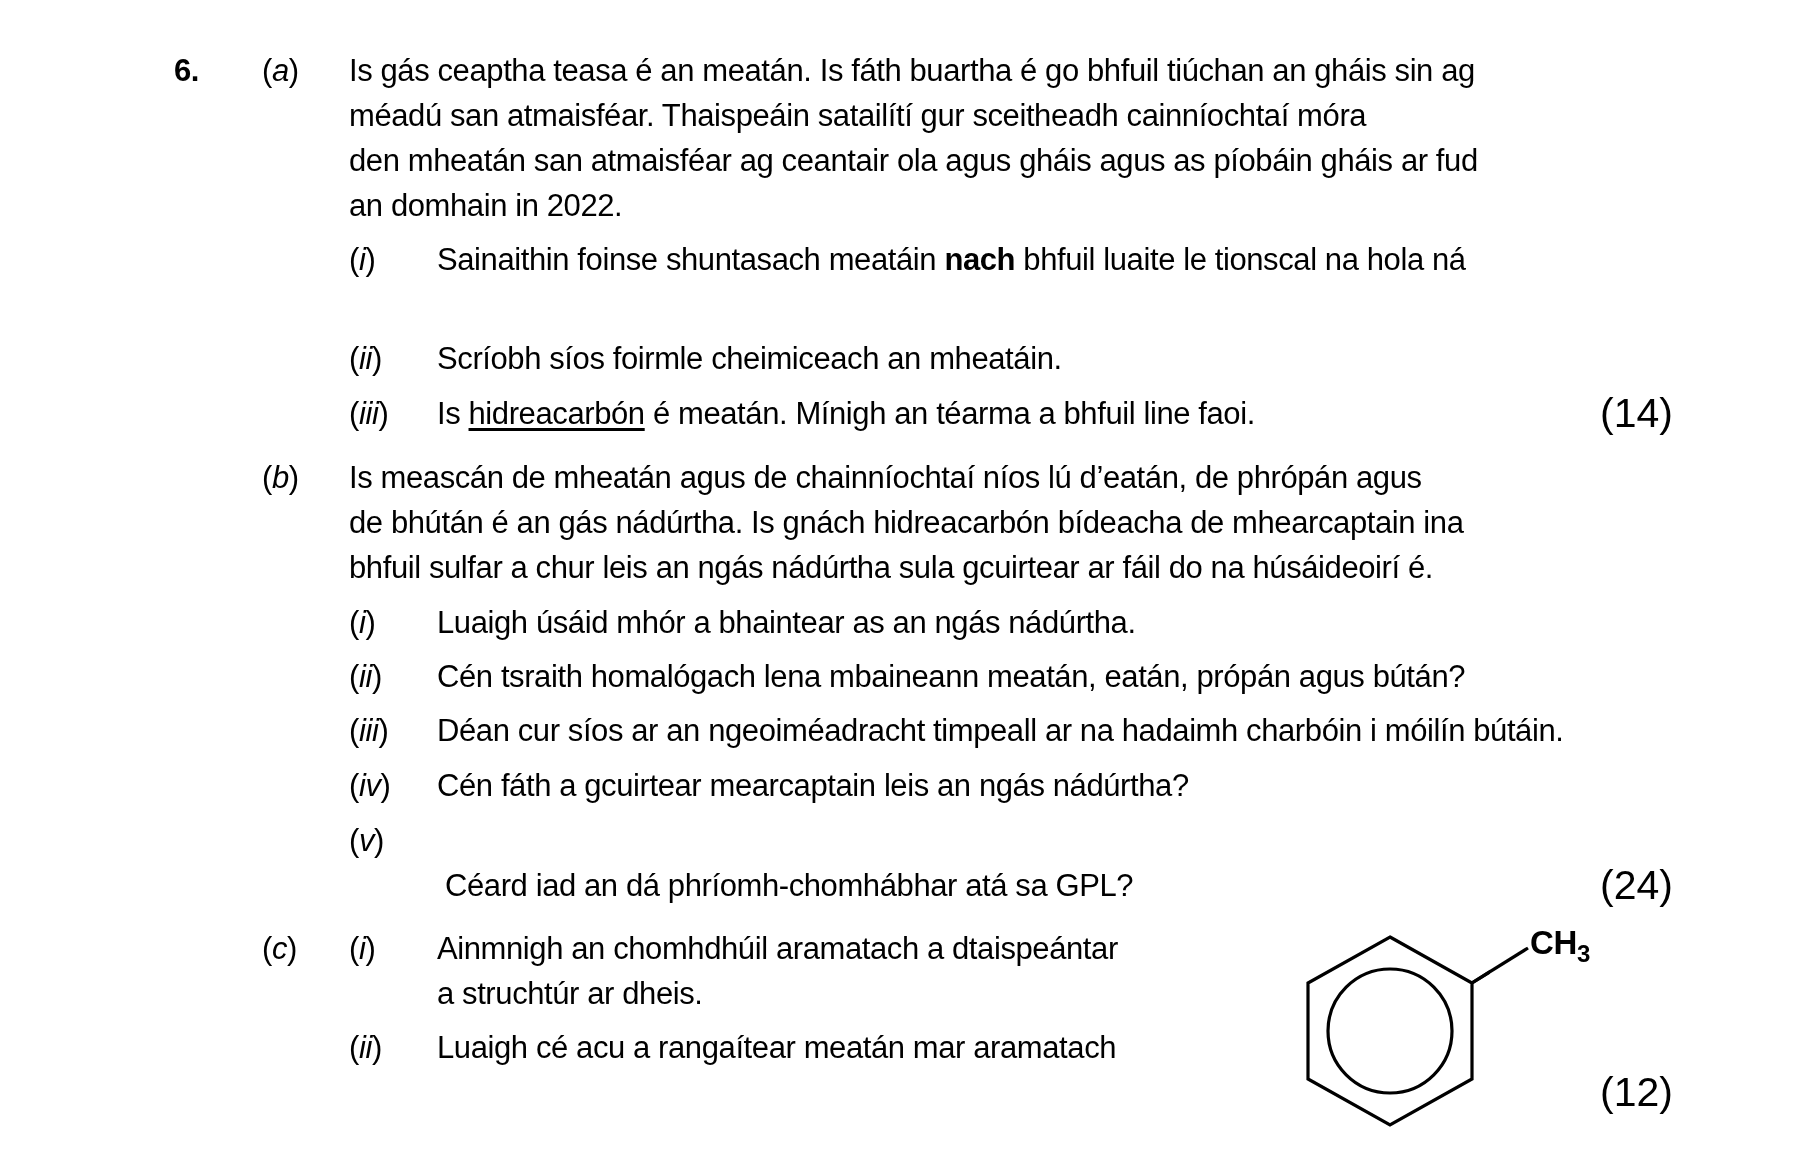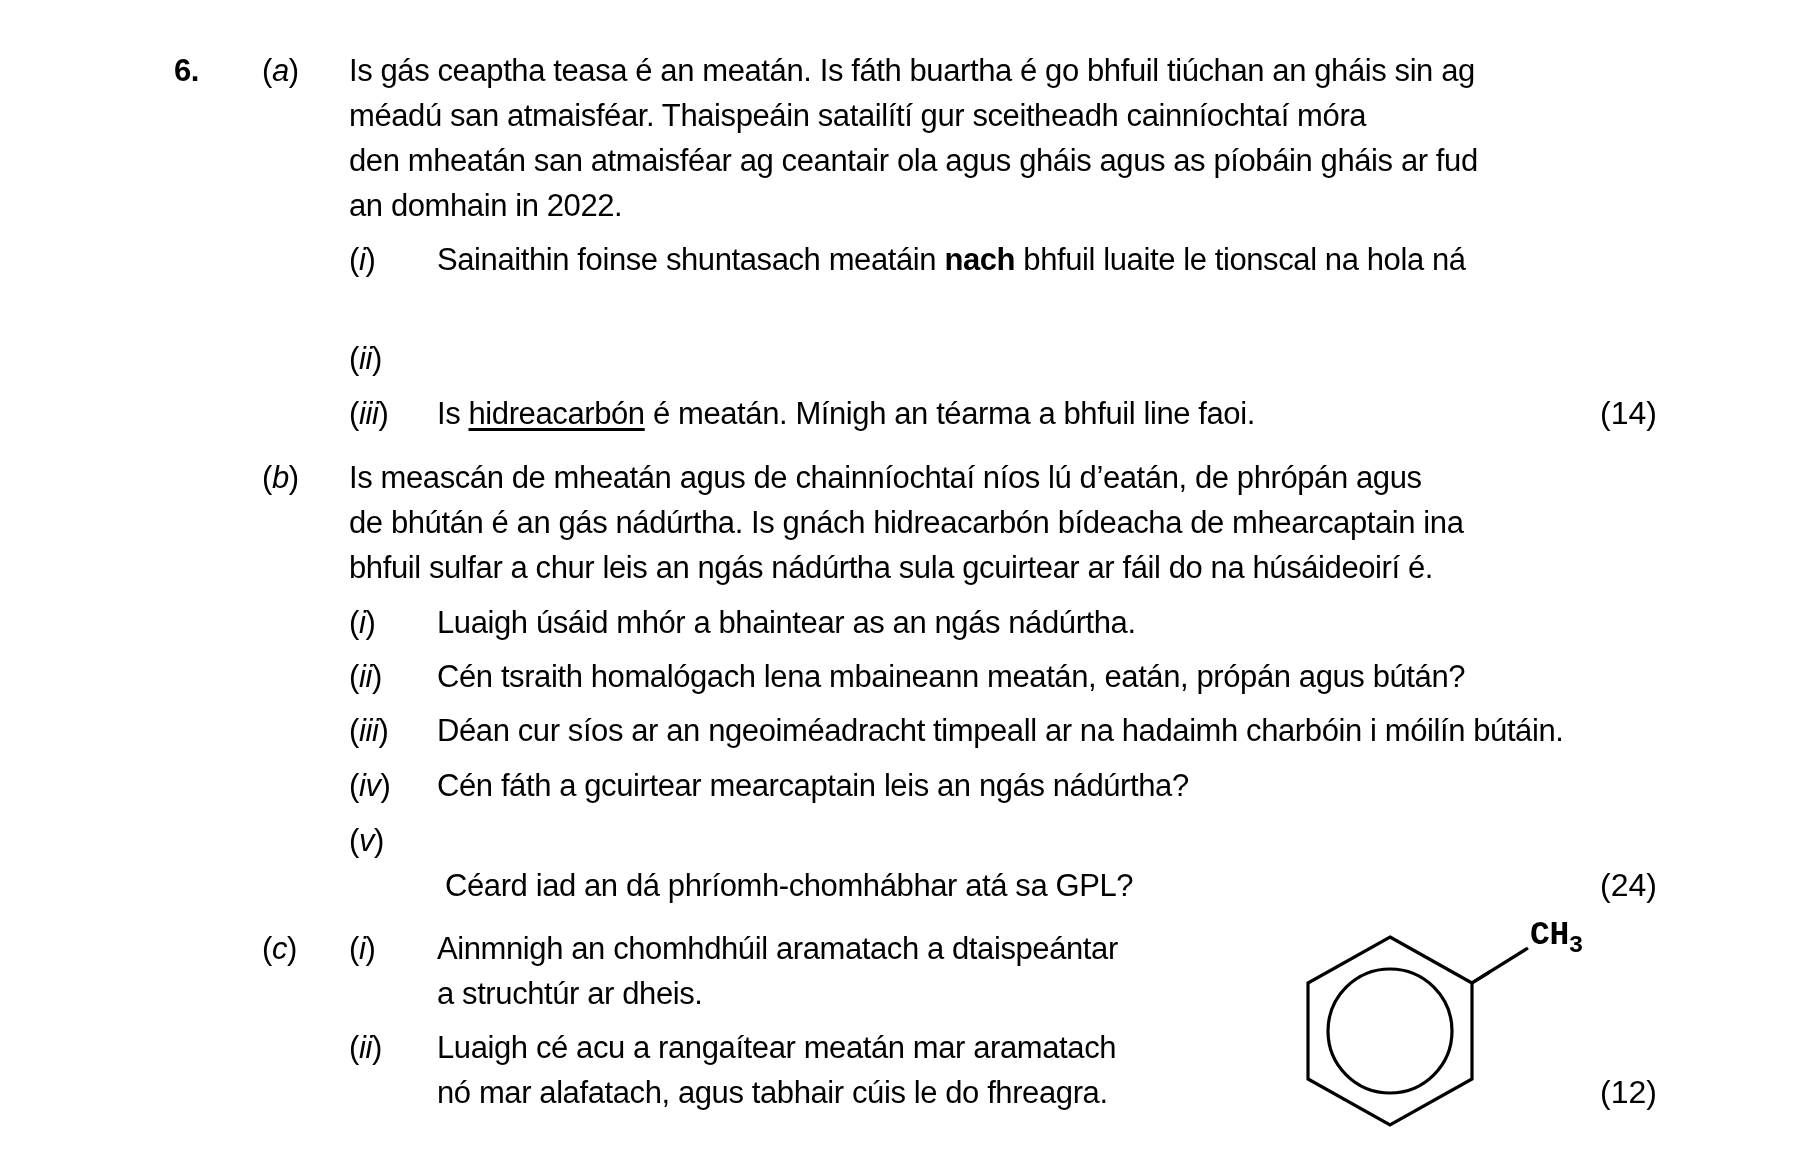--- a/index.html
+++ b/index.html
@@ -5,21 +5,21 @@
   html, body { margin: 0; padding: 0; background: #ffffff; }
   body {
     width: 1818px; height: 1155px; position: relative; overflow: hidden;
     font-family: "Liberation Sans", "DejaVu Sans", sans-serif;
     color: #000;
   }
   .page { position: absolute; left: 0; top: 0; width: 1818px; height: 1155px; }
   .abs { position: absolute; white-space: nowrap; font-size: 31px; line-height: 45px; letter-spacing: -0.4px; }
   .qnum { font-weight: bold; }
   .lbl i { font-style: italic; }
-  .marks { position: absolute; font-size: 32px; line-height: 45px; }
+  .marks { position: absolute; font-size: 41px; line-height: 45px; }
   .u { text-decoration: underline; text-underline-offset: 4px; }
   b { font-weight: bold; }
   svg { position: absolute; }
 </style>
 </head>
 <body>
 
 <div class="page">
 
   <div class="abs qnum" style="left:174px; top:48px;">6.</div>
@@ -27,20 +27,21 @@
   <div class="abs lbl" style="left:262px; top:48px;">(<i>a</i>)</div>
   <div class="abs" style="left:349px; top:48px;">Is gás ceaptha teasa é an meatán.  Is fáth buartha é go bhfuil tiúchan an gháis sin ag</div>
   <div class="abs" style="left:349px; top:93px;">méadú san atmaisféar.  Thaispeáin satailítí gur sceitheadh cainníochtaí móra</div>
   <div class="abs" style="left:349px; top:138px;">den mheatán san atmaisféar ag ceantair ola agus gháis agus as píobáin gháis ar fud</div>
   <div class="abs" style="left:349px; top:183px;">an domhain in 2022.</div>
 
   <div class="abs lbl" style="left:349px; top:237px;">(<i>i</i>)</div>
   <div class="abs" style="left:437px; top:237px;"><span>Sainaithin foinse shuntasach meatáin </span><b>nach</b><span> bhfuil luaite le tionscal na hola ná</span></div>
 
   <div class="abs lbl" style="left:349px; top:336px;">(<i>ii</i>)</div>
+  <div class="abs" style="left:437px; top:336px;">Scríobh síos foirmle cheimiceach an mheatáin.</div>
 
   <div class="abs lbl" style="left:349px; top:391px;">(<i>iii</i>)</div>
   <div class="abs" style="left:437px; top:391px;"><span>Is </span><span class="u">hidreacarbón</span><span> é meatán.  Mínigh an téarma a bhfuil line faoi.</span></div>
   <div class="marks" style="left:1600px; top:391px;">(14)</div>
 
   <div class="abs lbl" style="left:262px; top:455px;">(<i>b</i>)</div>
   <div class="abs" style="left:349px; top:455px;">Is meascán de mheatán agus de chainníochtaí níos lú d’eatán, de phrópán agus</div>
   <div class="abs" style="left:349px; top:500px;">de bhútán é an gás nádúrtha.  Is gnách hidreacarbón bídeacha de mhearcaptain ina</div>
   <div class="abs" style="left:349px; top:545px;">bhfuil sulfar a chur leis an ngás nádúrtha sula gcuirtear ar fáil do na húsáideoirí é.</div>
 
@@ -61,27 +62,26 @@
   <div class="marks" style="left:1600px; top:863px;">(24)</div>
 
   <div class="abs lbl" style="left:262px; top:926px;">(<i>c</i>)</div>
 
   <div class="abs lbl" style="left:349px; top:926px;">(<i>i</i>)</div>
   <div class="abs" style="left:437px; top:926px;">Ainmnigh an chomhdhúil aramatach a dtaispeántar</div>
   <div class="abs" style="left:437px; top:971px;">a struchtúr ar dheis.</div>
 
   <div class="abs lbl" style="left:349px; top:1025px;">(<i>ii</i>)</div>
   <div class="abs" style="left:437px; top:1025px;">Luaigh cé acu a rangaítear meatán mar aramatach</div>
-  <div class="abs" style="left:437px; top:1070px;">nó mar alafatach, agus tabhair cúis le do fhreagra.</div>
 
   <svg style="left:1290px; top:925px;" width="200" height="205" viewBox="0 0 200 205">
     <polygon points="100,12 182,58 182,154 100,200 18,154 18,58" fill="none" stroke="#000" stroke-width="3.2" stroke-linejoin="miter"></polygon>
     <circle cx="100" cy="106" r="62" fill="none" stroke="#000" stroke-width="3.2"></circle>
     <line x1="182" y1="58" x2="238" y2="23" stroke="#000" stroke-width="3.2"></line>
   </svg>
   <svg style="left:1472px; top:925px;" width="60" height="60" viewBox="0 0 60 60">
     <line x1="0" y1="58" x2="56" y2="23" stroke="#000" stroke-width="3.2"></line>
   </svg>
-  <div class="abs" style="left:1530px; top:915px; font-weight:bold; font-size:33px; line-height:42px;font-family:Liberation Mono, monospace;"><span>CH</span><sub style="font-size:24px; vertical-align:-8px;">3</sub></div>
+  <div class="abs" style="left:1530px; top:915px; font-weight:bold; font-size:33px; line-height:56px;"><span>CH</span><sub style="font-size:24px; vertical-align:-8px;">3</sub></div>
 
   <div class="marks" style="left:1600px; top:1070px;">(12)</div>
 
 </div>
 
 </body></html>

